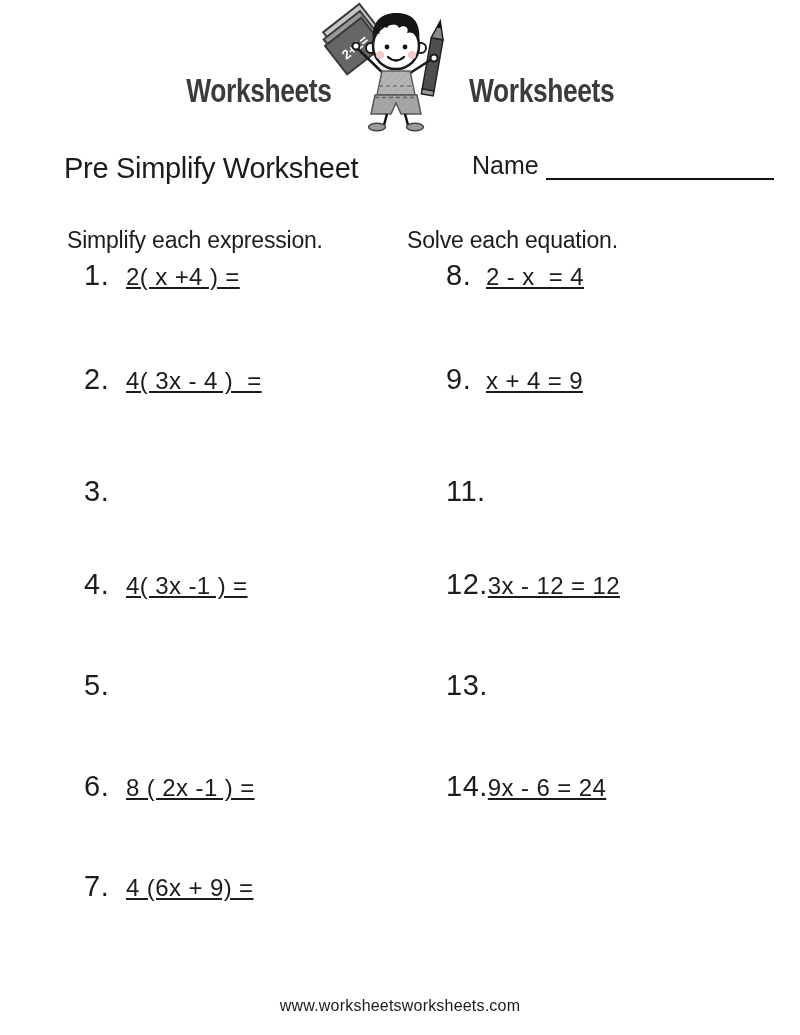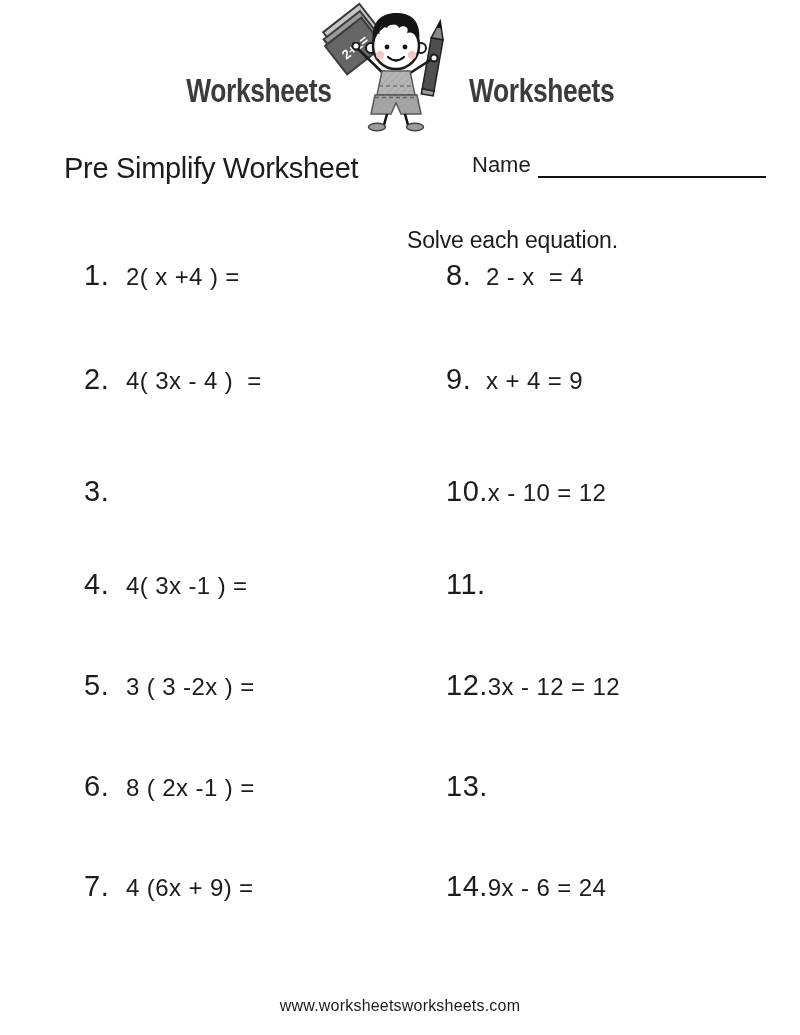--- a/index.html
+++ b/index.html
@@ -42,21 +42,21 @@
     letter-spacing: -0.3px;
     white-space: nowrap;
   }
   .name-row {
     position: absolute;
     left: 472px; top: 151px;
     display: flex;
     align-items: flex-end;
     white-space: nowrap;
   }
-  .name-label { font-size: 22px; }
+  .name-label { font-size: 25px; }
   .name-line {
     display: inline-block;
     width: 228px;
     height: 27px;
     margin-left: 7px;
     border-bottom: 2px solid #111;
   }
 
   
   .col-heading {
@@ -94,20 +94,21 @@
   .prob:nth-child(6) { top: 511px; }
   .prob:nth-child(7) { top: 611px; }
 
   .num { font-size: 29px; line-height: 1.05; letter-spacing: 0.5px; }
   .col-left  .num { min-width: 27px; }
   .col-right .num { min-width: 40px; }
   .expr {
     font-size: 24px;
     letter-spacing: 0.4px;
     white-space: pre; 
+    text-decoration: underline;
   }
   .col-left .expr { margin-left: 15px; }
 
   
   .footer {
     position: absolute;
     left: 0; right: 0; top: 997px;
     text-align: center;
     font-size: 16px;
     letter-spacing: 0.2px;
@@ -178,41 +179,41 @@
     <span class="logo-word lw-right">Worksheets</span>
   </div>
 
   <div class="page-title">Pre Simplify Worksheet</div>
 
   <div class="name-row">
     <span class="name-label">Name</span>
     <span class="name-line"></span>
   </div>
 
+  <div class="col-heading ch-left">Simplify each expression.</div>
   <div class="col-heading ch-right">Solve each equation.</div>
 
   <div class="col col-left">
     <div class="prob">
       <span class="num">1.</span>
       <span class="expr">2( x +4 ) =</span>
     </div>
     <div class="prob">
       <span class="num">2.</span>
       <span class="expr">4( 3x - 4 )  =</span>
     </div>
     <div class="prob">
       <span class="num">3.</span>
     </div>
     <div class="prob">
       <span class="num">4.</span>
       <span class="expr">4( 3x -1 ) =</span>
     </div>
     <div class="prob">
       <span class="num">5.</span>
-      <span class="expr">3 ( 3 -2x ) =</span>
     </div>
     <div class="prob">
       <span class="num">6.</span>
       <span class="expr">8 ( 2x -1 ) =</span>
     </div>
     <div class="prob">
       <span class="num">7.</span>
       <span class="expr">4 (6x + 9) =</span>
     </div>
   </div>
@@ -220,24 +221,20 @@
   <div class="col col-right">
     <div class="prob">
       <span class="num">8.</span>
       <span class="expr">2 - x  = 4</span>
     </div>
     <div class="prob">
       <span class="num">9.</span>
       <span class="expr">x + 4 = 9</span>
     </div>
     <div class="prob">
-      <span class="num">10.</span>
-      <span class="expr">x - 10 = 12</span>
-    </div>
-    <div class="prob">
       <span class="num">11.</span>
     </div>
     <div class="prob">
       <span class="num">12.</span>
       <span class="expr">3x - 12 = 12</span>
     </div>
     <div class="prob">
       <span class="num">13.</span>
     </div>
     <div class="prob">

